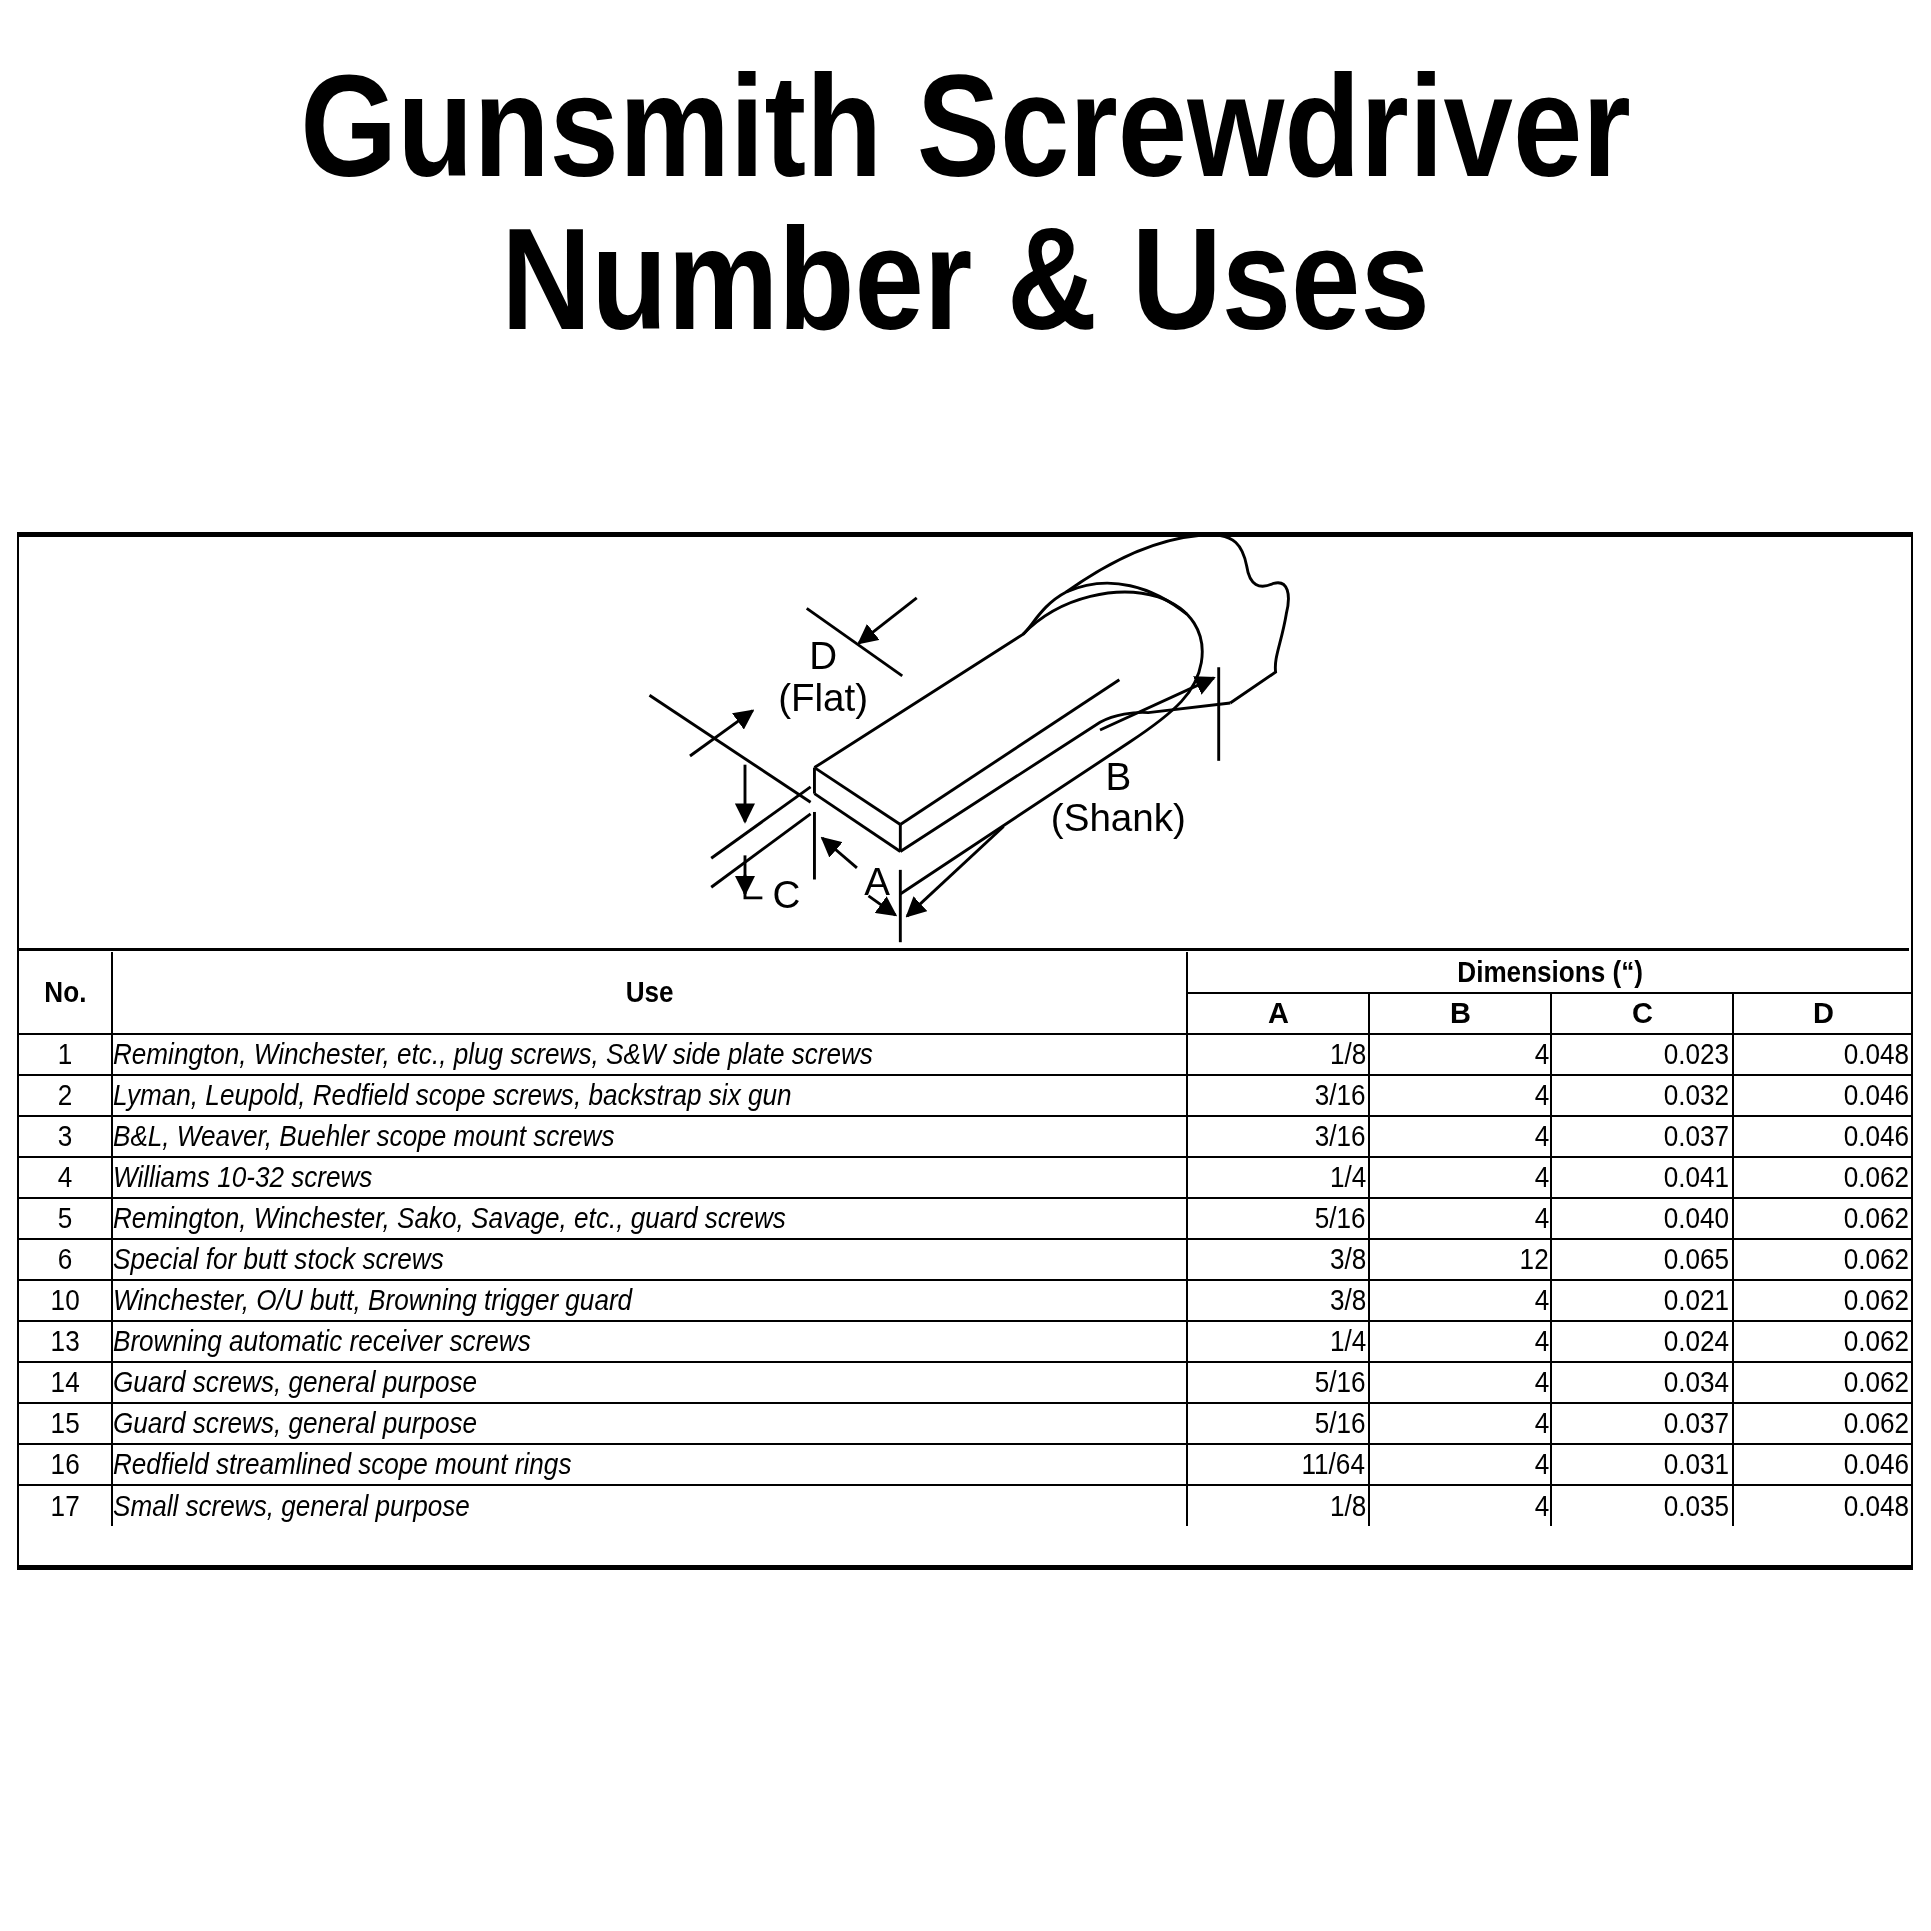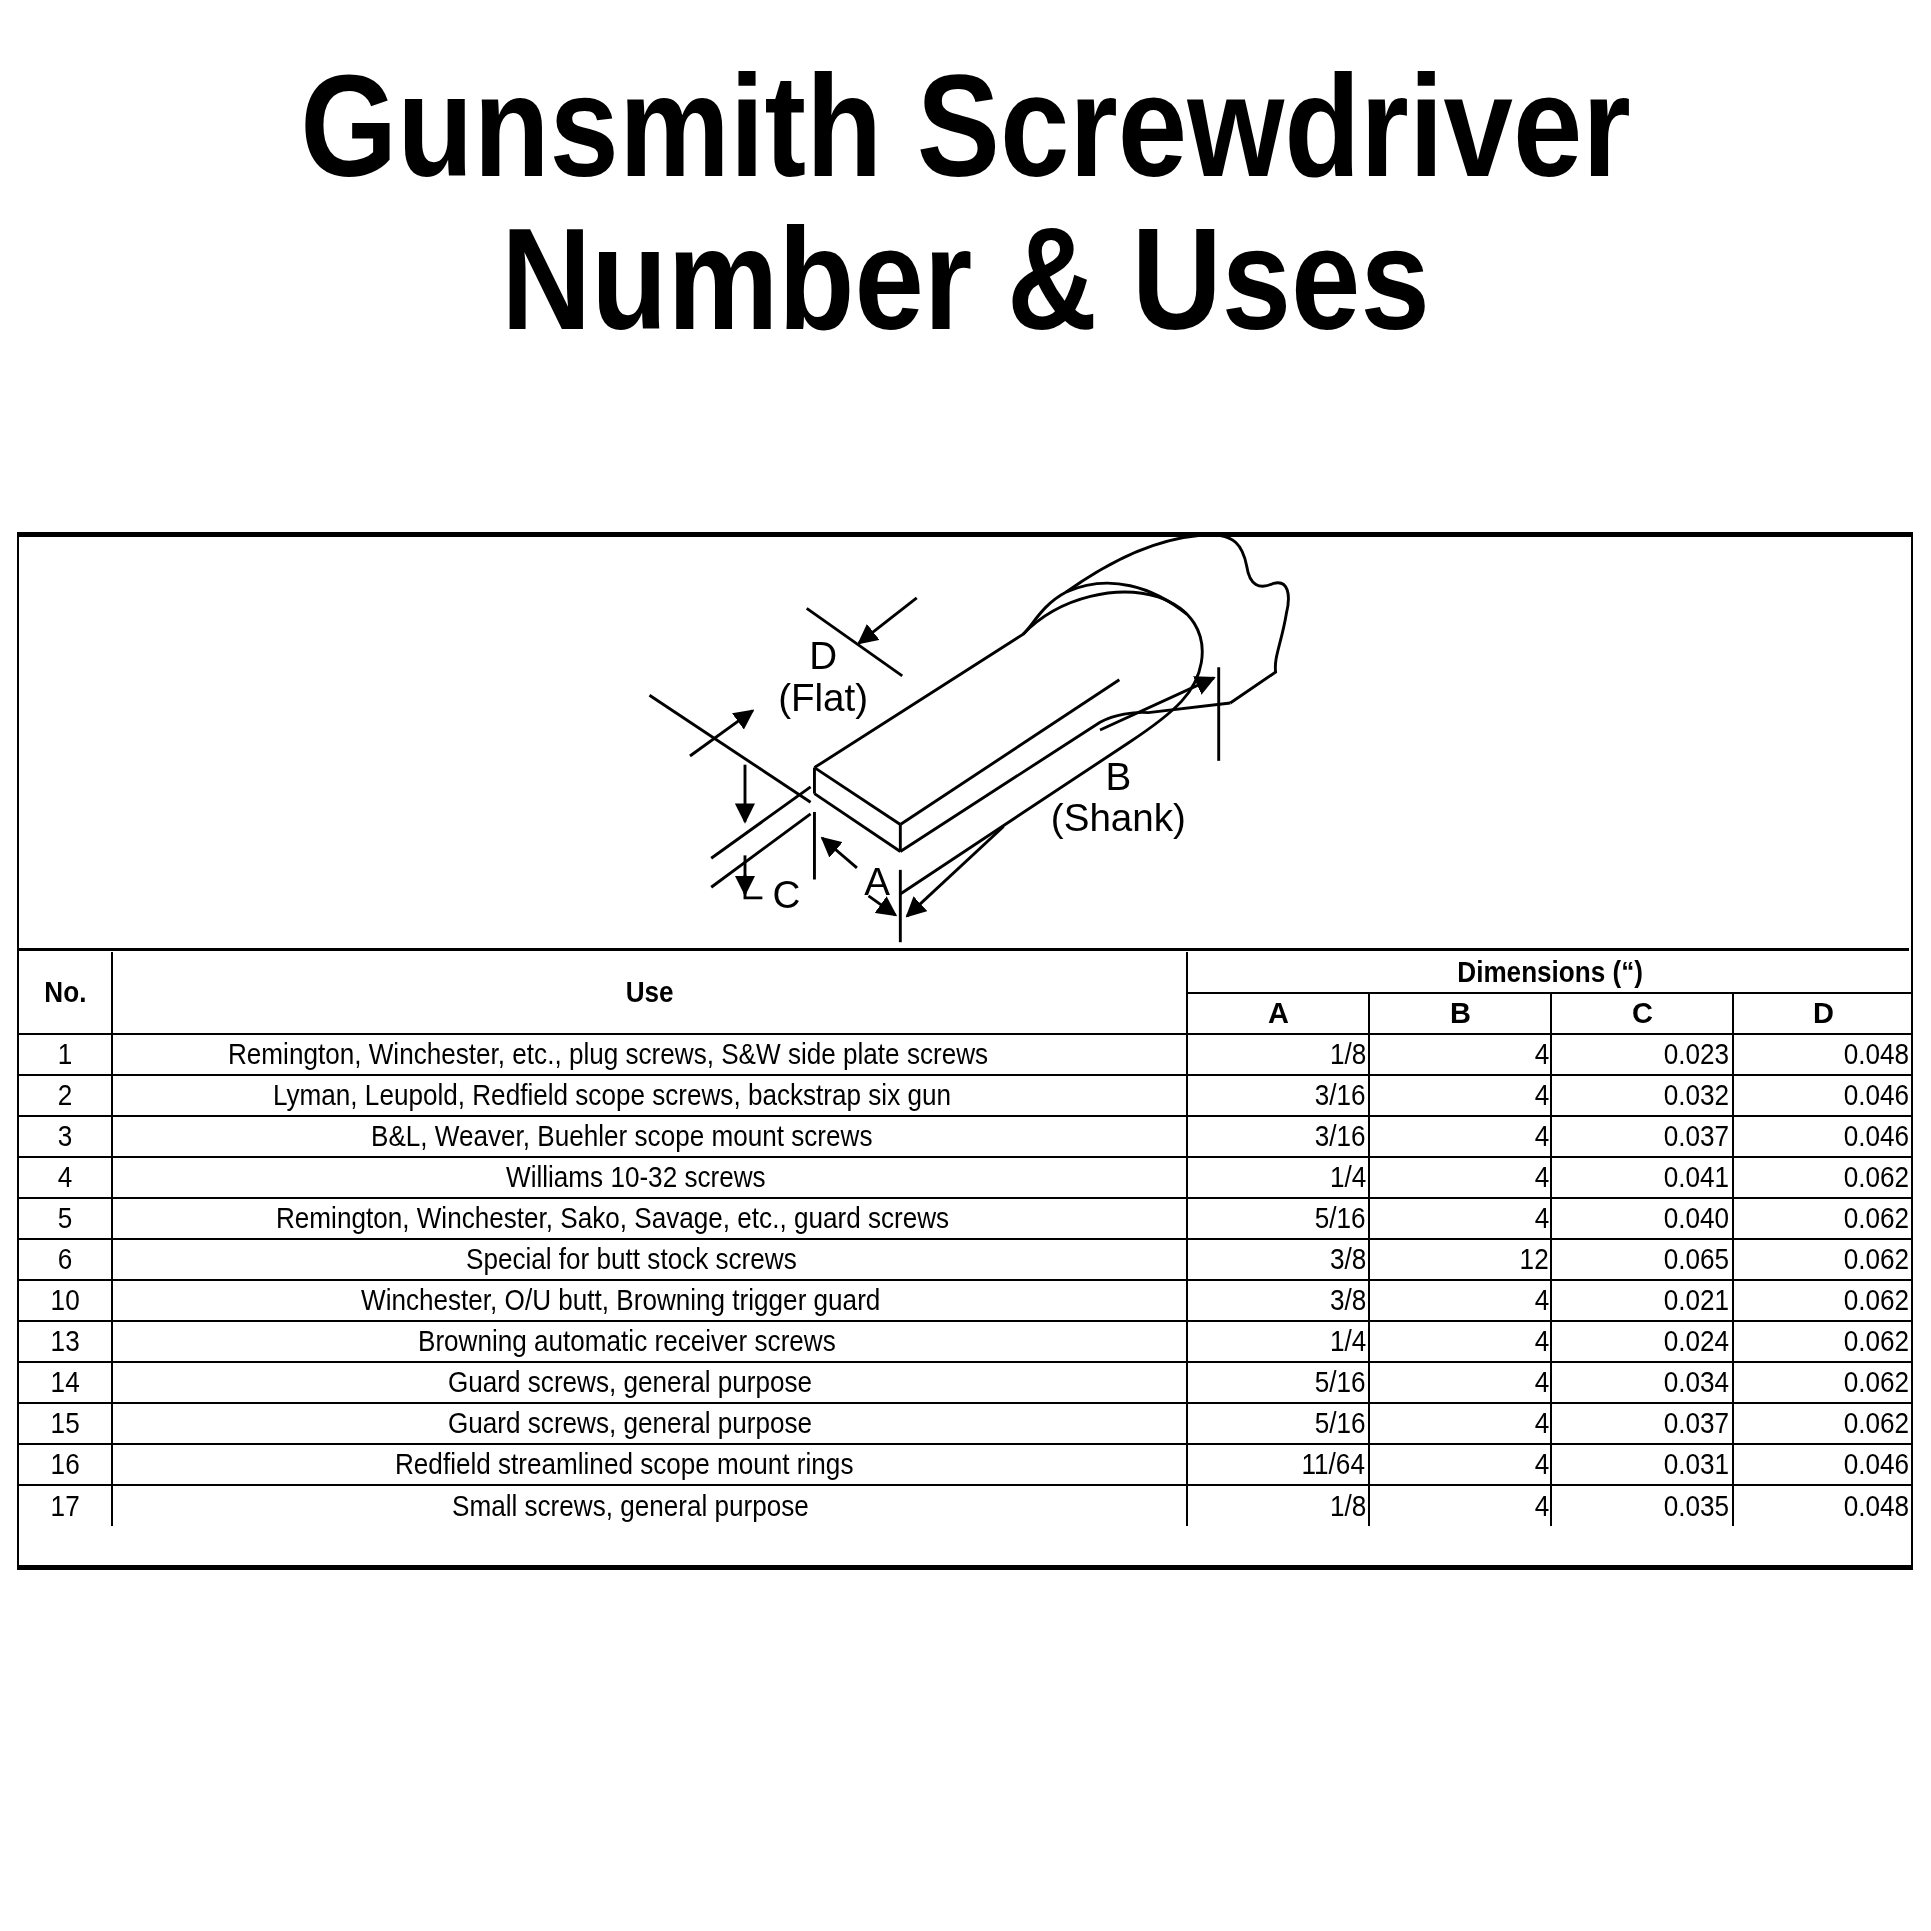--- a/index.html
+++ b/index.html
@@ -75,21 +75,21 @@
     table.spec tr:last-child td { border-bottom: none; }
     table.spec th {
       font-weight: bold;
       font-size: 29px;
       text-align: center;
     }
     .hdr1 { height: 41px; }
     .hdr2 { height: 41px; }
     .row { height: 41px; }
     td.no { text-align: center; }
-    td.use { text-align: center; padding-left: 3.9px; }
+    td.use { text-align: left; padding-left: 3.9px; font-style: italic; }
     td.dim { text-align: right; }
     .cond {
       display: inline-block;
       transform: scaleX(0.9);
       transform-origin: left center;
     }
     td.no .cond, td.dim .cond, th .cond {
       transform-origin: center center;
     }
   </style>

